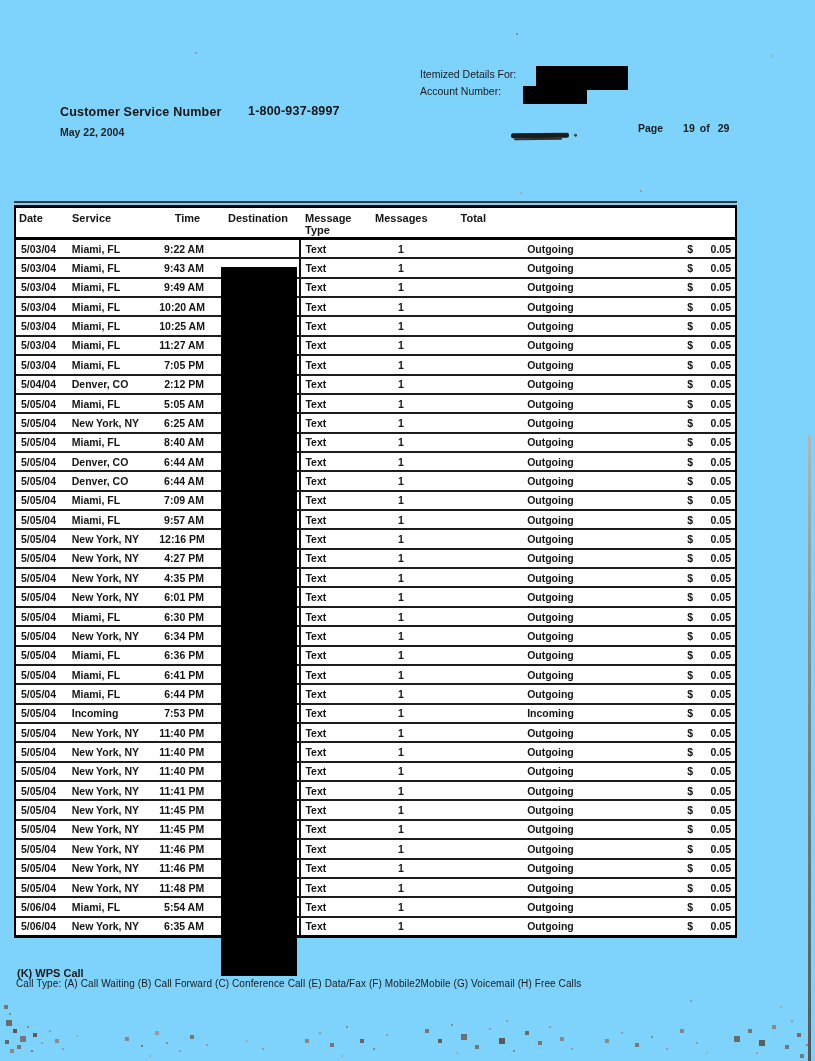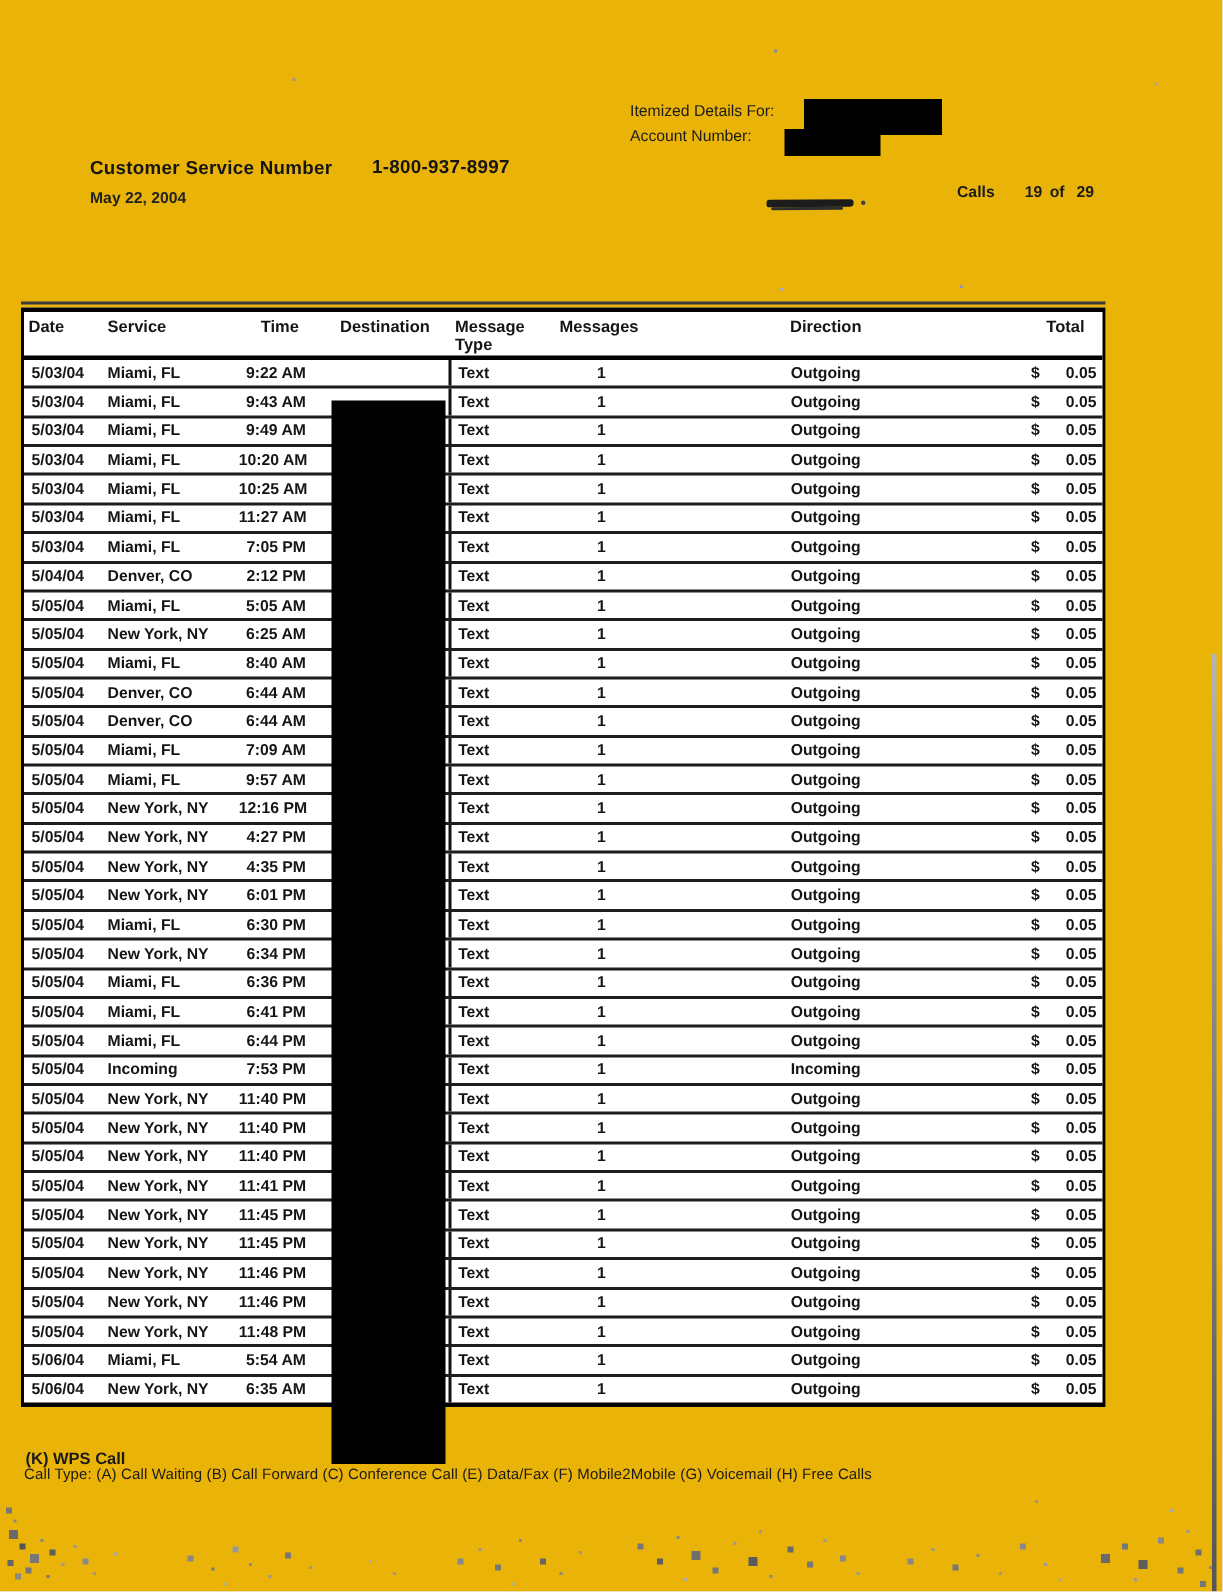--- a/index.html
+++ b/index.html
@@ -1,18 +1,18 @@
 <!DOCTYPE html>
 <html><head>
 <meta charset="utf-8">
 <style>
   * { margin:0; padding:0; box-sizing:border-box; }
   html,body { background:#e8e8e8; }
   .page {
-    position:relative; width:815px; height:1061px; background:#eab308;
+    position:relative; width:815px; height:1061px; background:#7dd3fc;
     font-family:"Liberation Sans", sans-serif; color:#151515; overflow:hidden;
     margin:0 auto;
   }
 
   
   .itemized-block { position:absolute; left:420px; top:66px; font-size:10.5px; line-height:17px; color:#1b1b1b; }
   .redaction-box { position:absolute; background:#000; }
   .redact-1 { left:536px; top:66px; width:92px; height:24px; }
   .redact-2 { left:523px; top:86px; width:64px; height:18px; }
 
@@ -99,33 +99,32 @@
     <div>Itemized Details For:</div>
     <div>Account Number:</div>
   </div>
   <div class="redaction-box redact-1"></div>
   <div class="redaction-box redact-2"></div>
 
   <div class="cs-line">Customer Service Number</div>
   <div class="cs-number">1-800-937-8997</div>
   <div class="date-line">May 22, 2004</div>
 
-  <div class="page-info"><span>Calls</span><span class="pi-num1">19</span><span class="pi-of">of</span><span class="pi-num2">29</span></div>
+  <div class="page-info"><span>Page</span><span class="pi-num1">19</span><span class="pi-of">of</span><span class="pi-num2">29</span></div>
 
   <div class="scribble"></div>
 
   <div class="bill-table">
     <div class="head-row">
       <div class="cell c-date">Date</div>
       <div class="cell c-service">Service</div>
       <div class="cell c-time">Time</div>
       <div class="cell c-dest">Destination</div>
       <div class="cell c-type">Message Type</div>
       <div class="cell c-msgs">Messages</div>
-      <div class="cell c-dir">Direction</div>
       <div class="cell c-total">Total</div>
     </div>
     <div class="rows" id="rows-container">
   <div class="row">
     <div class="cell c-date">5/03/04</div>
     <div class="cell c-service">Miami, FL</div>
     <div class="cell c-time">9:22 AM</div>
     <div class="cell c-dest"></div>
     <div class="cell c-type">Text</div>
     <div class="cell c-msgs">1</div>

